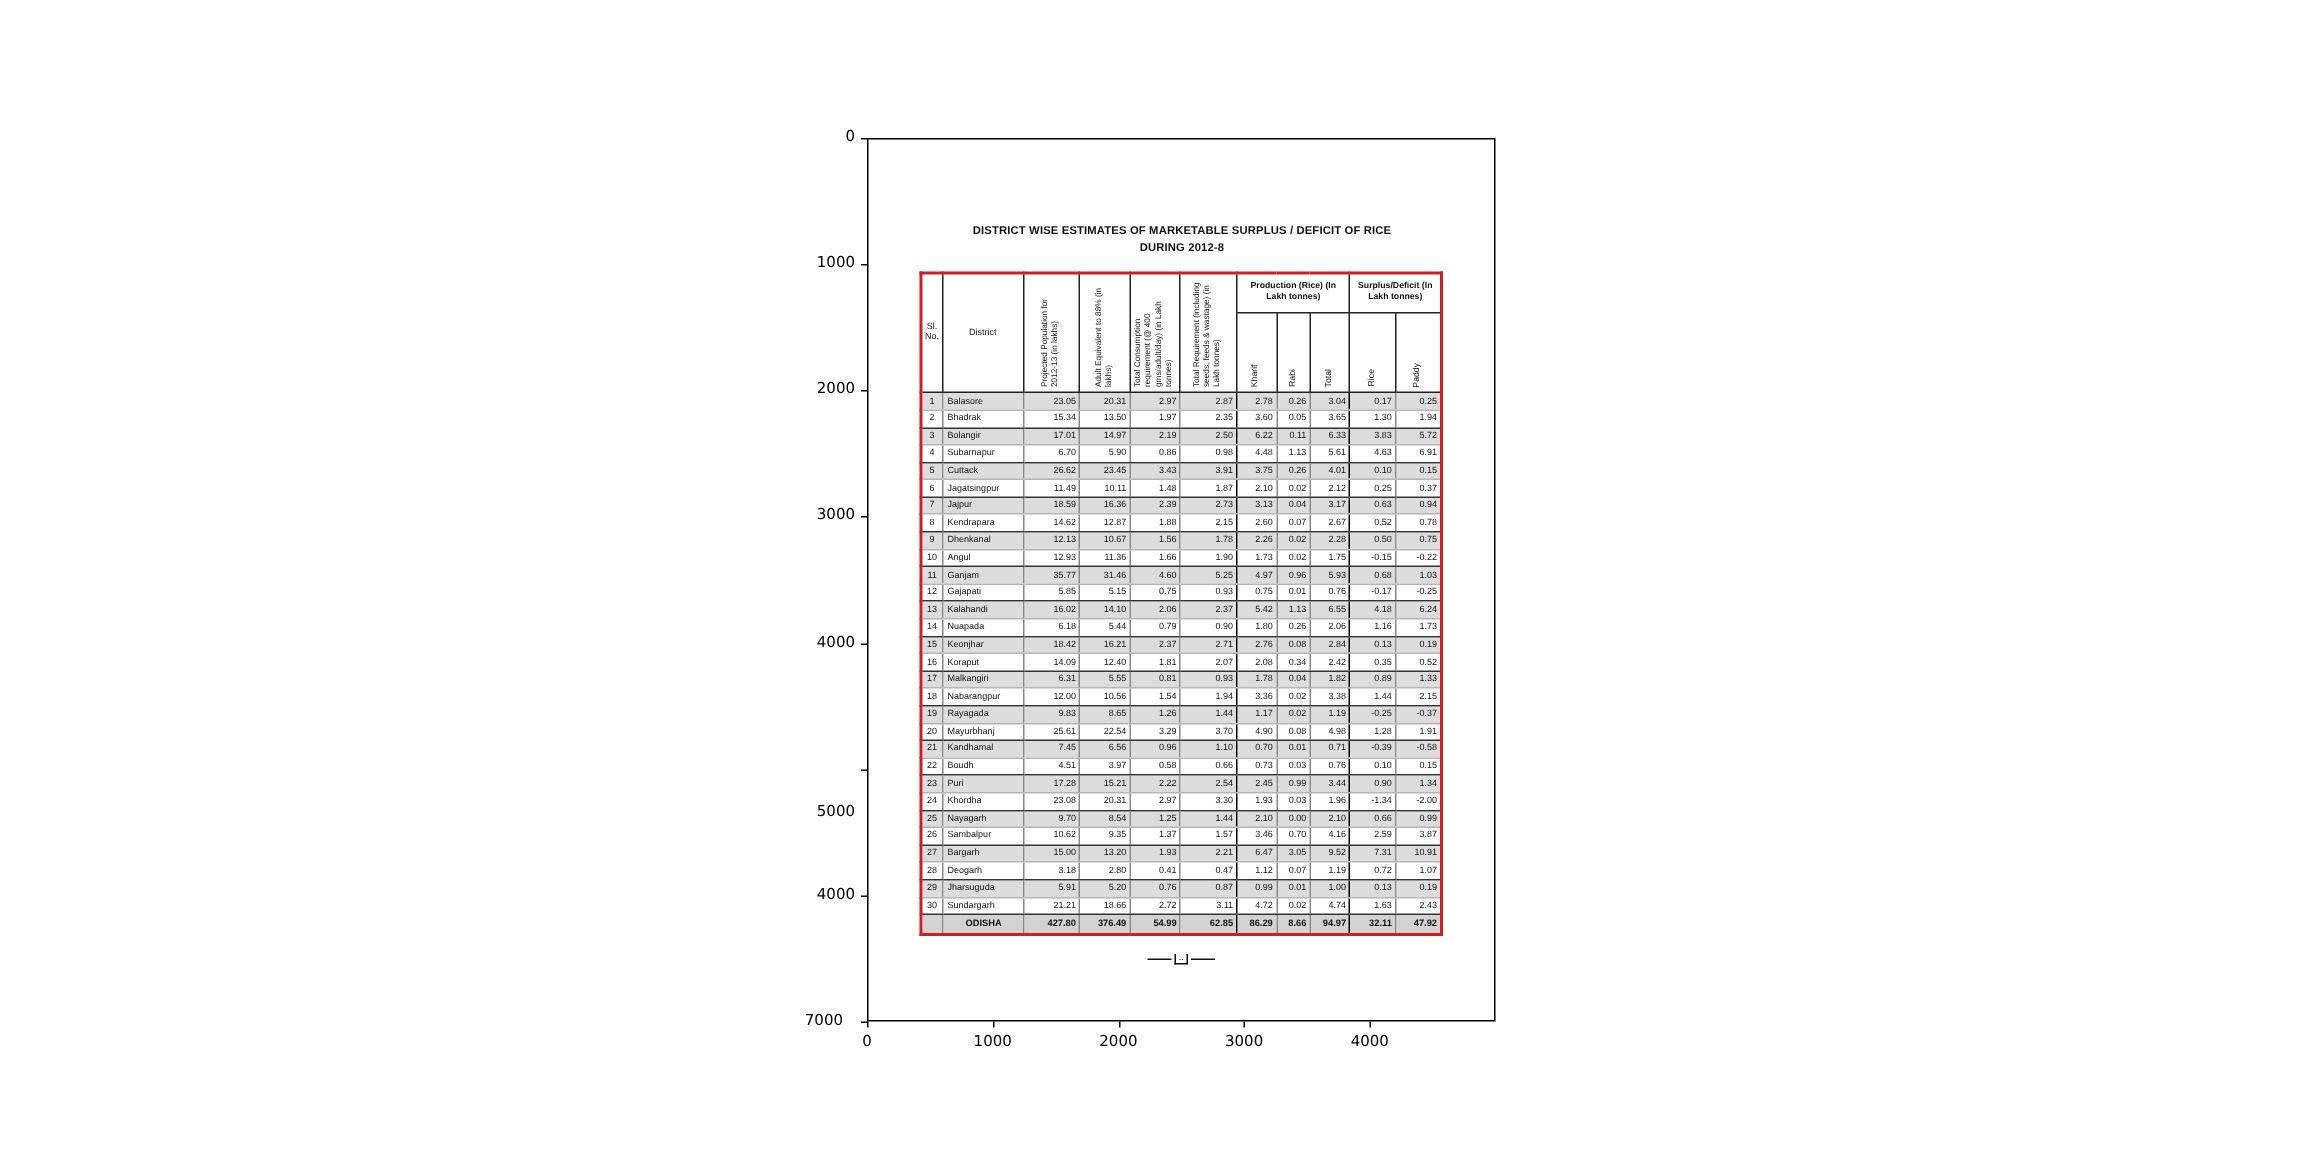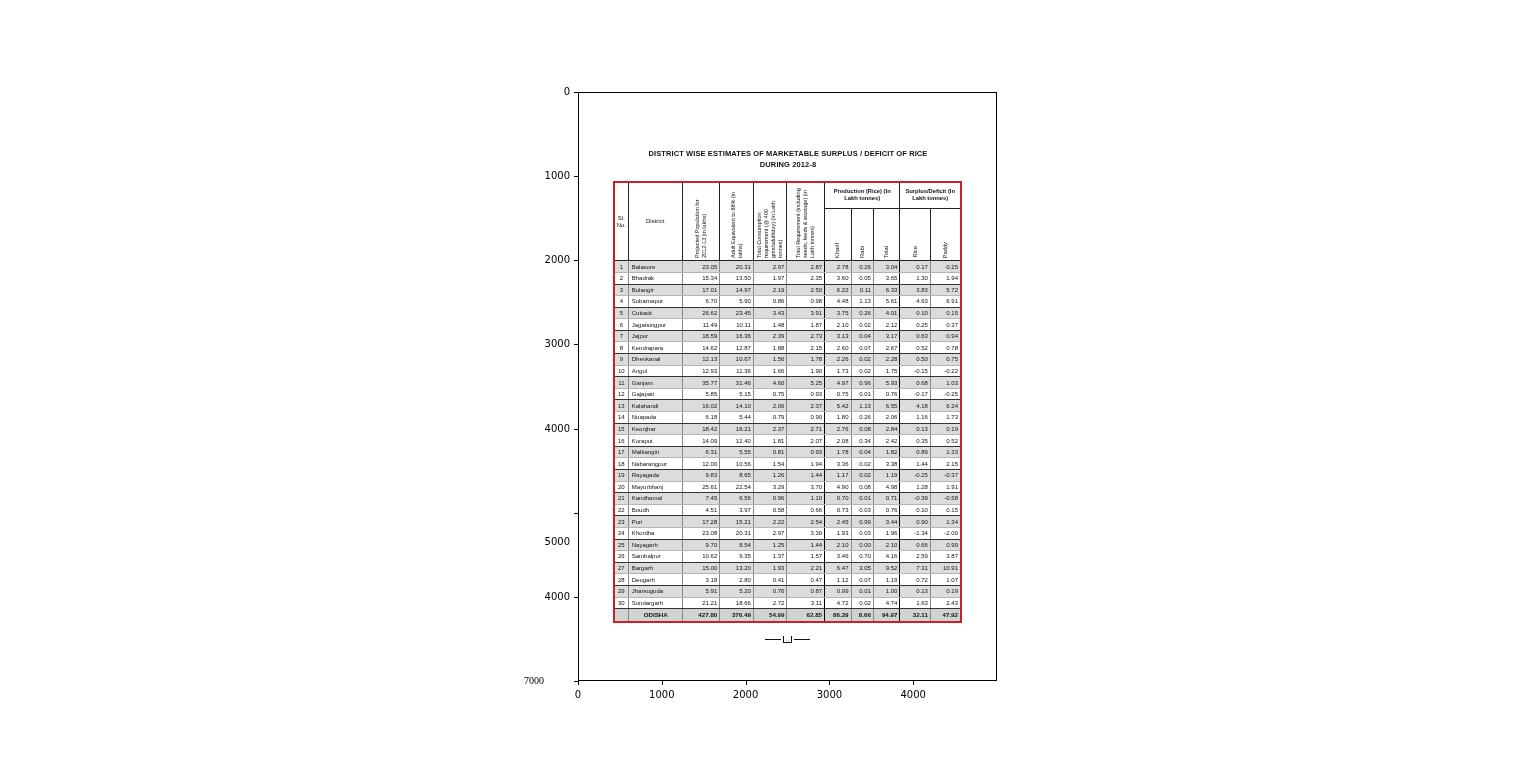--- a/index.html
+++ b/index.html
@@ -542,21 +542,21 @@
     <span class="tick-label ytick-label" style="left: 530px; top: 254.286px;">2000</span>
     <span class="tick-mark" style="left: 574px; top: 260.286px; width: 4px; height: 1px;"></span>
     <span class="tick-label ytick-label" style="left: 530px; top: 338.429px;">3000</span>
     <span class="tick-mark" style="left: 574px; top: 344.429px; width: 4px; height: 1px;"></span>
     <span class="tick-label ytick-label" style="left: 530px; top: 422.571px;">4000</span>
     <span class="tick-mark" style="left: 574px; top: 428.571px; width: 4px; height: 1px;"></span>
     <span class="tick-label ytick-label" style="left: 530px; top: 536px;">5000</span>
     <span class="tick-mark" style="left: 574px; top: 512.714px; width: 4px; height: 1px;"></span>
     <span class="tick-label ytick-label" style="left: 530px; top: 590.857px;">4000</span>
     <span class="tick-mark" style="left: 574px; top: 596.857px; width: 4px; height: 1px;"></span>
-    <span class="tick-label ytick-label" style="left: 504px; top: 675px; font-family: Liberation Serif, serif;">7000</span>
+    <span class="tick-label ytick-label" style="left: 522px; top: 675px;">7000</span>
     <span class="tick-mark" style="left: 574px; top: 681px; width: 4px; height: 1px;"></span>
   </div>
 <div id="xticks">
     <span class="tick-label xtick-label" style="left: 578px; top: 689px;">0</span>
     <span class="tick-mark" style="left: 578px; top: 681px; width: 1px; height: 4px;"></span>
     <span class="tick-label xtick-label" style="left: 661.8px; top: 689px;">1000</span>
     <span class="tick-mark" style="left: 661.8px; top: 681px; width: 1px; height: 4px;"></span>
     <span class="tick-label xtick-label" style="left: 745.6px; top: 689px;">2000</span>
     <span class="tick-mark" style="left: 745.6px; top: 681px; width: 1px; height: 4px;"></span>
     <span class="tick-label xtick-label" style="left: 829.4px; top: 689px;">3000</span>

